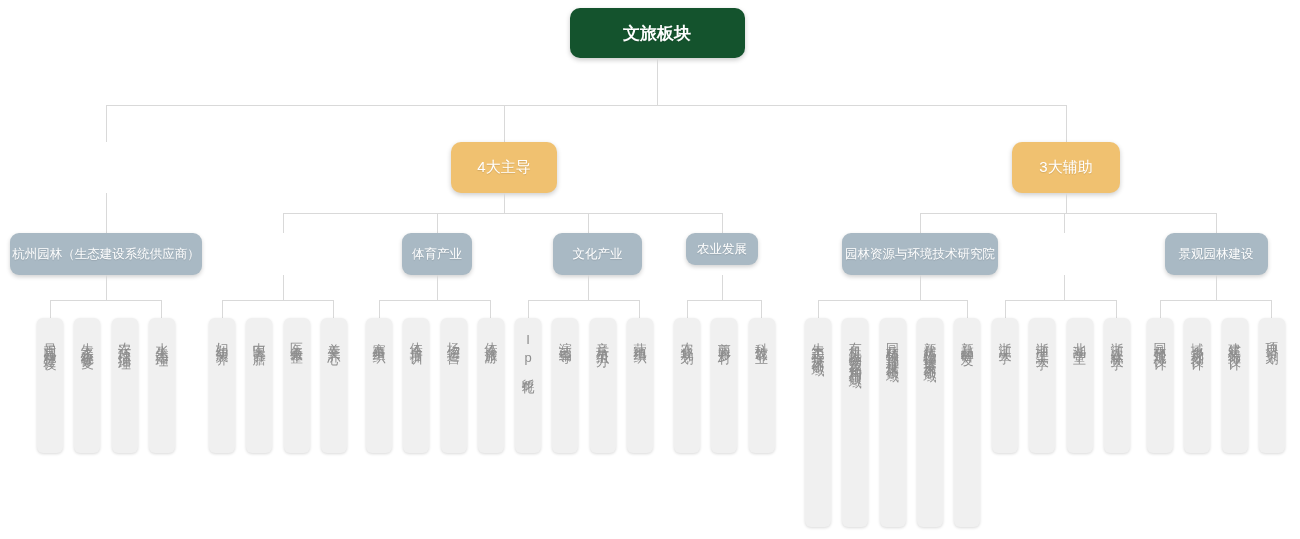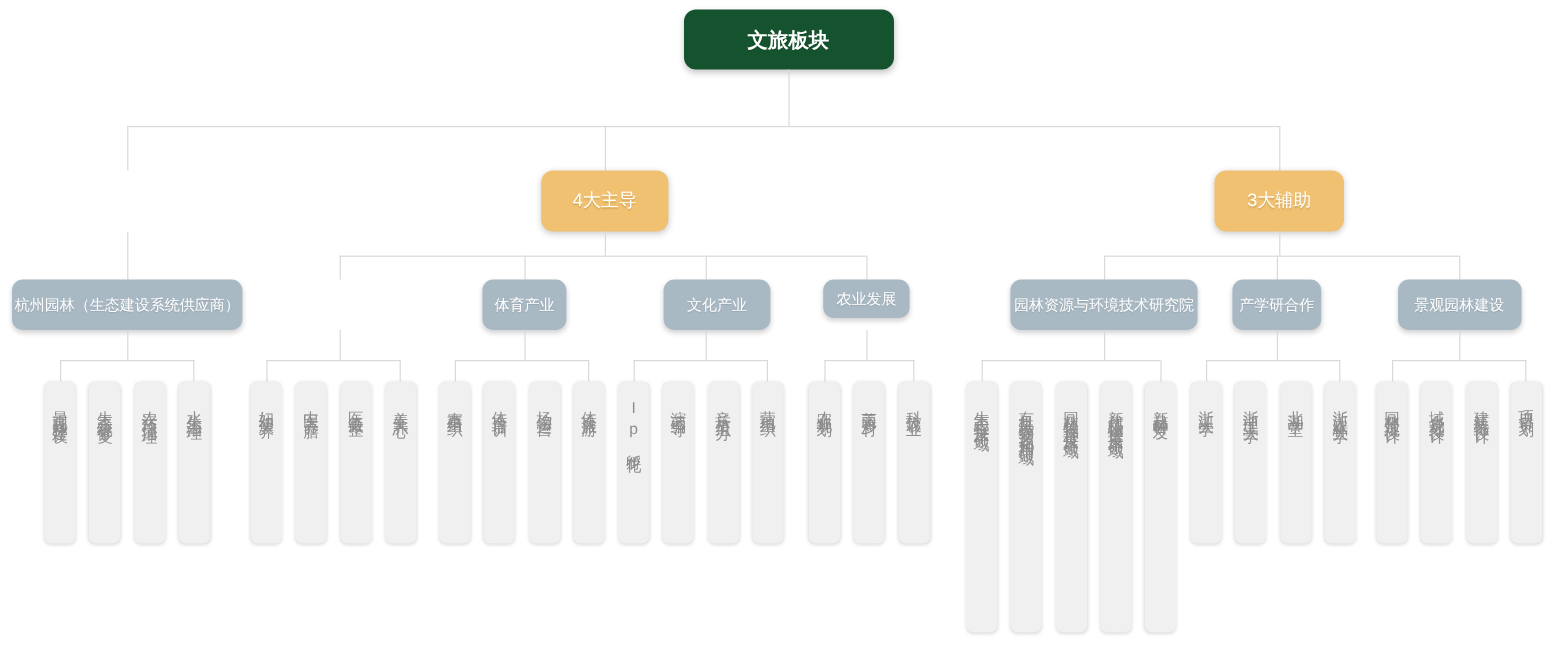--- a/index.html
+++ b/index.html
@@ -171,21 +171,20 @@
     </div>
     <div class="leaf" style="left: 879.6px; top: 318px; width: 26px; height: 209px; background: rgb(240, 240, 240);">
       <span style="color: rgb(141, 141, 141);">园林植物育种技术领域</span>
     </div>
     <div class="leaf" style="left: 916.9px; top: 318px; width: 26px; height: 209px; background: rgb(240, 240, 240);">
       <span style="color: rgb(141, 141, 141);">新优植物快繁技术领域</span>
     </div>
     <div class="leaf" style="left: 954.2px; top: 318px; width: 26px; height: 209px; background: rgb(240, 240, 240);">
       <span style="color: rgb(141, 141, 141);">新品种研发</span>
     </div>
-    <div class="node category" style="left: 1027px; top: 233px; width: 74px; height: 42px; background: rgb(169, 185, 196);">产学研合作</div>
     <div class="line" style="left: 1063.5px; top: 275px; width: 1px; height: 25px; background: rgb(217, 217, 217);"></div>
     <div class="line" style="left: 1005px; top: 299.5px; width: 111.9px; height: 1px; background: rgb(217, 217, 217);"></div>
     <div class="line" style="left: 1004.5px; top: 300px; width: 1px; height: 18px; background: rgb(217, 217, 217);"></div>
     <div class="line" style="left: 1116.4px; top: 300px; width: 1px; height: 18px; background: rgb(217, 217, 217);"></div>
     <div class="leaf" style="left: 992px; top: 318px; width: 26px; height: 135px; background: rgb(240, 240, 240);">
       <span style="color: rgb(141, 141, 141);">浙江大学</span>
     </div>
     <div class="leaf" style="left: 1029.3px; top: 318px; width: 26px; height: 135px; background: rgb(240, 240, 240);">
       <span style="color: rgb(141, 141, 141);">浙江理工大学</span>
     </div>

